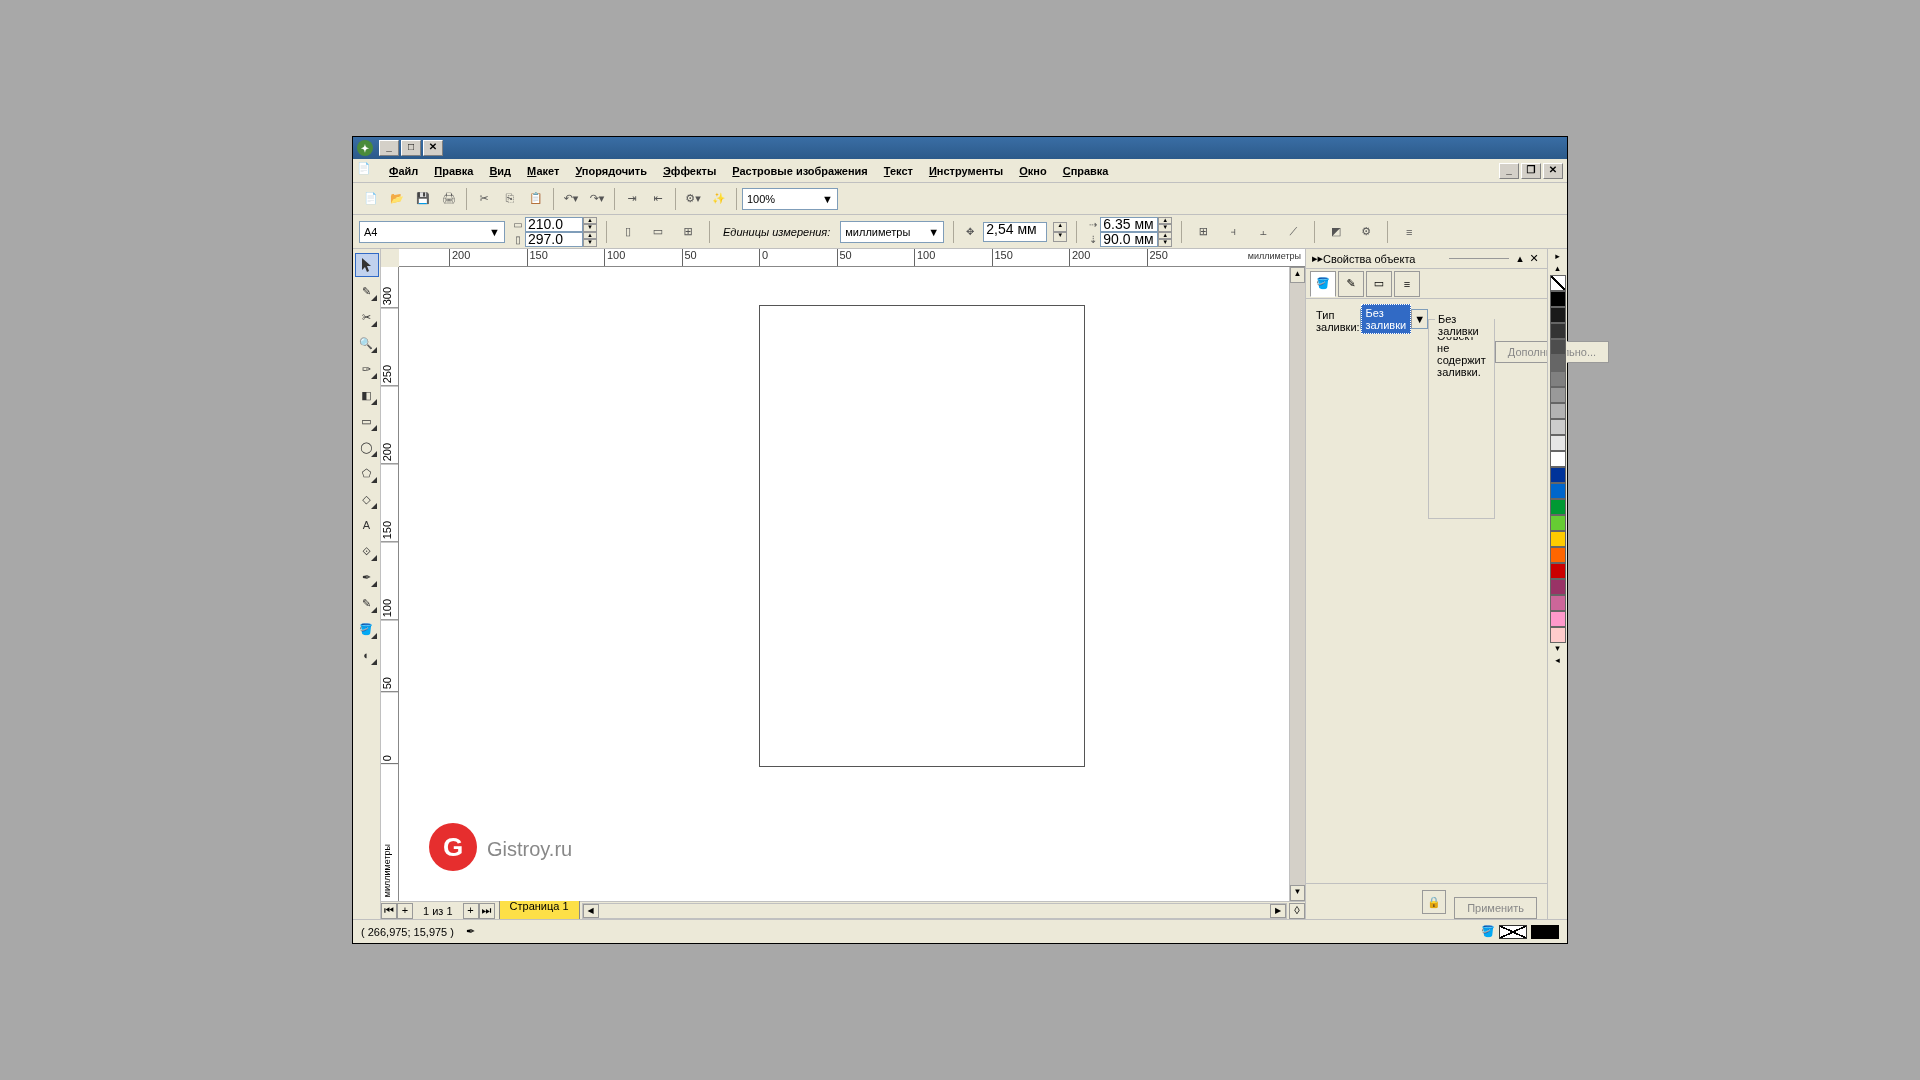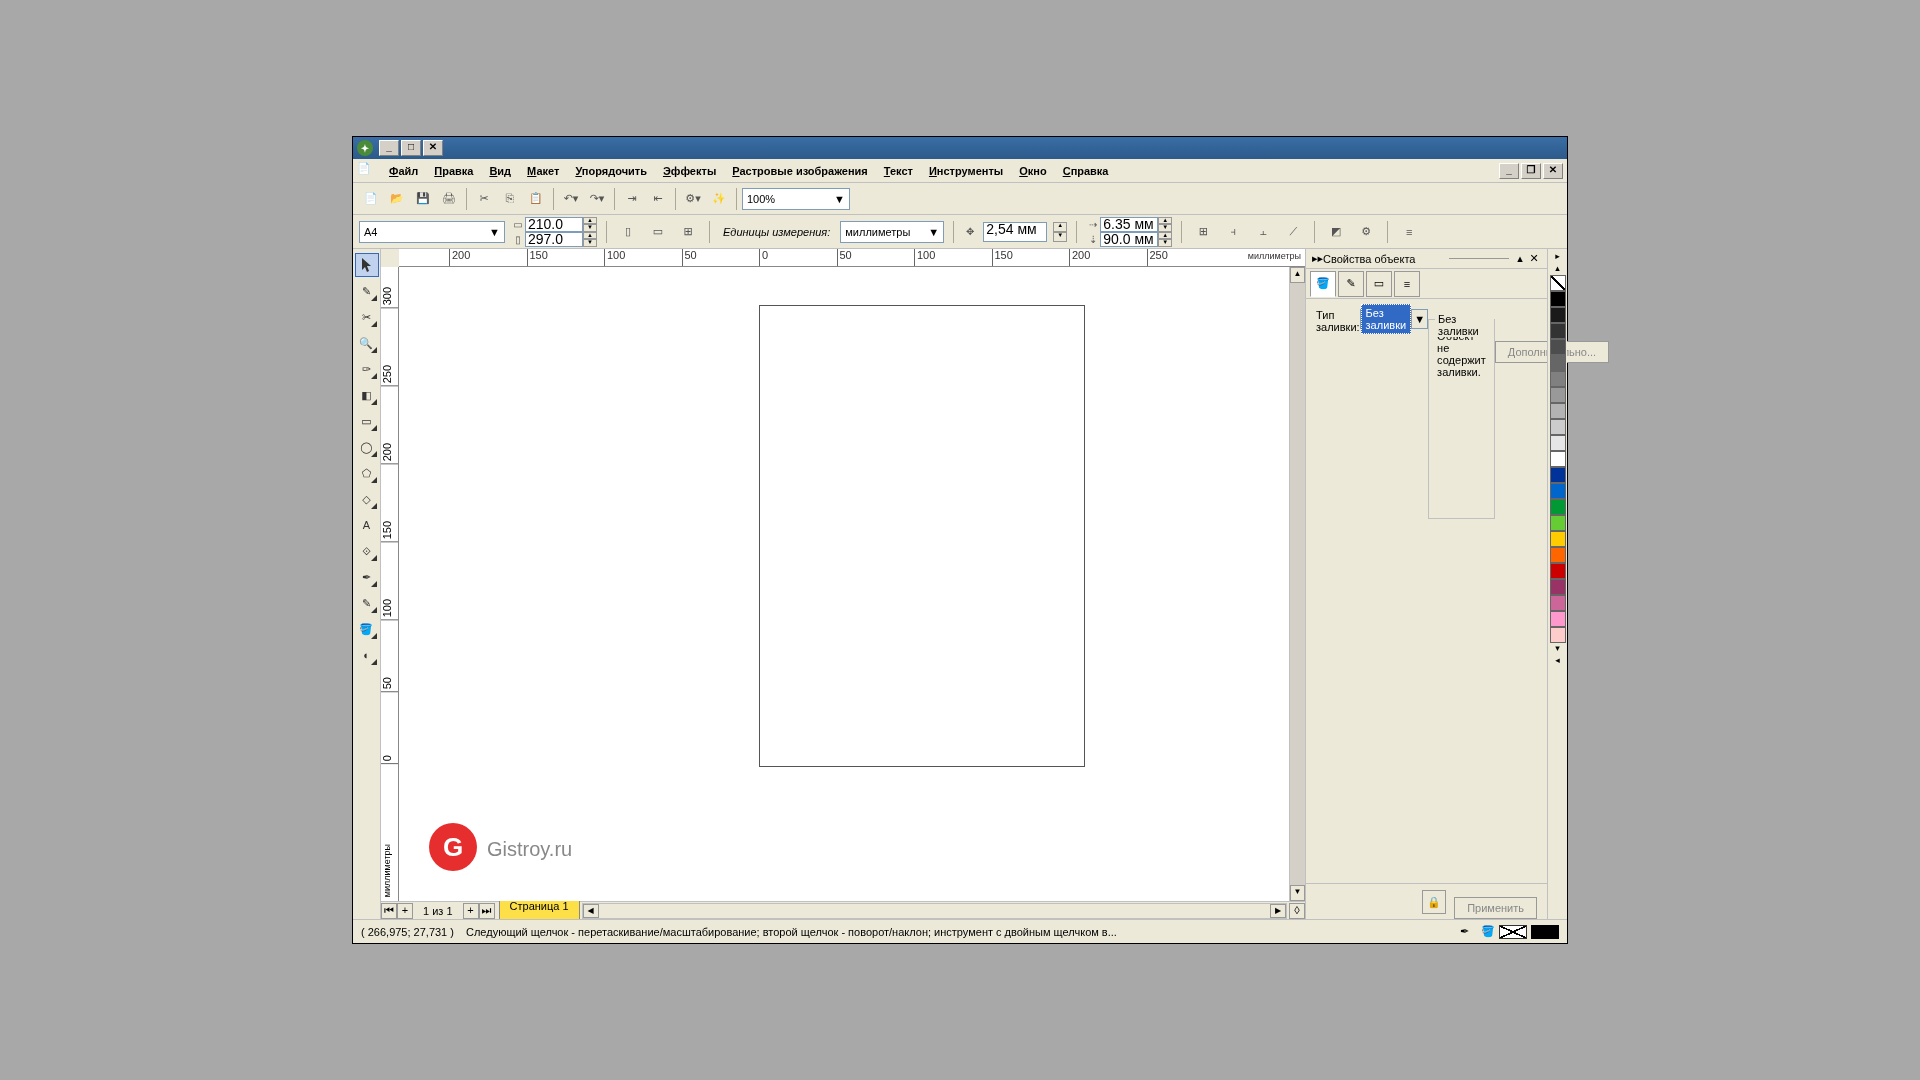--- a/index.html
+++ b/index.html
@@ -130,21 +130,21 @@
     <div class="sep"></div>
     <div class="tbtn">↶▾</div>
     <div class="tbtn">↷▾</div>
     <div class="sep"></div>
     <div class="tbtn">⇥</div>
     <div class="tbtn">⇤</div>
     <div class="sep"></div>
     <div class="tbtn">⚙▾</div>
     <div class="tbtn">✨</div>
     <div class="sep"></div>
-    <div class="combo" style="width:108px">
+    <div class="combo" style="width:96px">
       <span>100%</span>
         <span class="arr">▼</span>
     </div>
   </div>
 
   <div class="propbar">
     <div class="combo" style="width:146px">
       <span>A4</span>
         <span class="arr">▼</span>
     </div>
@@ -356,22 +356,21 @@
         <div class="sw" style="background: rgb(153, 51, 102);"></div>
         <div class="sw" style="background: rgb(204, 102, 153);"></div>
         <div class="sw" style="background: rgb(255, 153, 204);"></div>
         <div class="sw" style="background: rgb(255, 204, 204);"></div>
       <div class="pal-arr">▾</div>
       <div class="pal-arr">◂</div>
     </div>
   </div>
 
   <div class="statusbar">
-    <span>( 266,975; 27,731 )</span>
-    <span style="flex:1;overflow:hidden;text-overflow:ellipsis;white-space:nowrap">Следующий щелчок - перетаскивание/масштабирование; второй щелчок - поворот/наклон; инструмент с двойным щелчком в...</span>
+    <span>( 266,975; 15,975 )</span>
     <span>✒</span>
     <div class="fill-ind">
       <span>🪣</span>
       <div class="nofillsw"></div>
       <div class="blksw"></div>
     </div>
   </div>
 
 </div>
 

